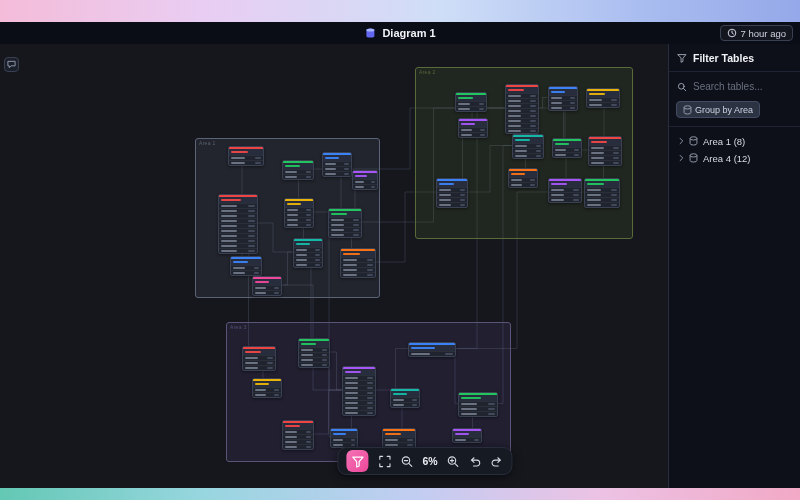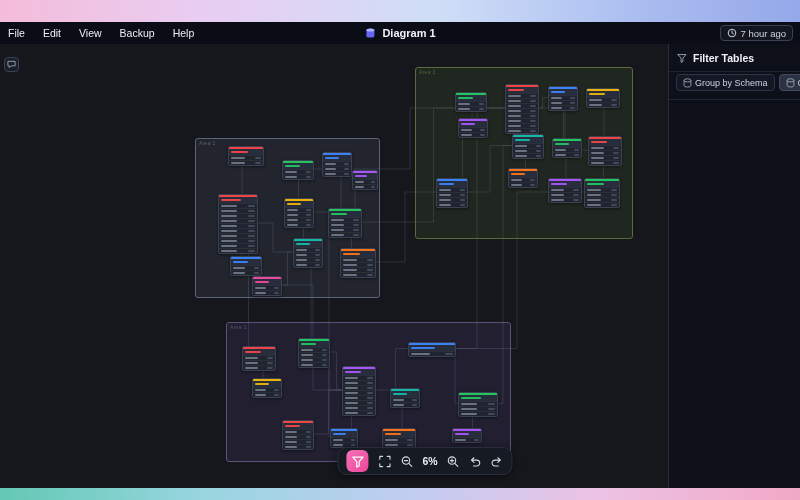--- a/index.html
+++ b/index.html
@@ -116,27 +116,20 @@
   .tree-row.selected { border-color: #475063; }
   .tree-row svg.chev { stroke: #8a93a5; fill: none; stroke-width: 1.2; flex: none; }
   .tree-row svg.dbi { stroke: #aab3c2; fill: none; stroke-width: .9; flex: none; }
 </style>
 </head>
 <body>
 
 <div class="top-strip"></div>
 
 <header class="menubar">
-  <nav class="menu-items">
-      <span class="menu-item">File</span>
-      <span class="menu-item">Edit</span>
-      <span class="menu-item">View</span>
-      <span class="menu-item">Backup</span>
-      <span class="menu-item">Help</span>
-    </nav>
   <div class="title-group">
     <svg width="12" height="12" viewBox="0 0 12 12">
       <path d="M2 3 a4 1.6 0 0 1 8 0 v6 a4 1.6 0 0 1 -8 0 z" fill="#6366f1"></path>
       <ellipse cx="6" cy="3" rx="4" ry="1.6" fill="#a5b4fc"></ellipse>
     </svg>
     <span class="title">Diagram 1</span>
   </div>
   <div class="saved-badge">
     <svg width="10" height="10" viewBox="0 0 10 10">
       <circle cx="5" cy="5" r="3.8" fill="none" stroke="#cdd3de" stroke-width="1"></circle>
@@ -890,33 +883,53 @@
     </div>
   </main>
 
 <aside class="sidebar">
   <div class="sb-header">
     <svg width="10" height="10" viewBox="0 0 14 14">
       <path d="M1.5 2.2 h11 l-4.2 5 v4.6 l-2.6 1.2 v-5.8 z"></path>
     </svg>
     <span>Filter Tables</span>
   </div>
+  <div class="sb-search">
+    <svg width="10" height="10" viewBox="0 0 14 14">
+      <circle cx="6" cy="6" r="4"></circle>
+        <path d="M9 9 L12.3 12.3"></path>
+    </svg>
+    <input type="text" placeholder="Search tables..." style="">
+  </div>
   <div class="sb-toggles">
-    <button class="toggle">
-      <svg width="9" height="10" viewBox="0 0 10 11">
-        <ellipse cx="5" cy="2.6" rx="3.8" ry="1.8"></ellipse>
-          <path d="M1.2 2.6 v5.6 a3.8 1.8 0 0 0 7.6 0 v-5.6"></path>
-      </svg>
-      <span>Group by Schema</span>
-    </button>
     <button class="toggle active">
       <svg width="9" height="10" viewBox="0 0 10 11">
         <ellipse cx="5" cy="2.6" rx="3.8" ry="1.8"></ellipse>
           <path d="M1.2 2.6 v5.6 a3.8 1.8 0 0 0 7.6 0 v-5.6"></path>
       </svg>
       <span>Group by Area</span>
     </button>
   </div>
   <div class="sb-tree" id="tree">
+      <div class="tree-row">
+        <svg class="chev" width="5" height="8" viewBox="0 0 6 9">
+          <polyline points="1,1 4.5,4.5 1,8"></polyline>
+        </svg>
+        <svg class="dbi" width="9" height="10" viewBox="0 0 10 11">
+          <ellipse cx="5" cy="2.6" rx="3.8" ry="1.8"></ellipse>
+          <path d="M1.2 2.6 v5.6 a3.8 1.8 0 0 0 7.6 0 v-5.6"></path>
+        </svg>
+        <span class="tr-label">Area 1 (8)</span>
+      </div>
+      <div class="tree-row">
+        <svg class="chev" width="5" height="8" viewBox="0 0 6 9">
+          <polyline points="1,1 4.5,4.5 1,8"></polyline>
+        </svg>
+        <svg class="dbi" width="9" height="10" viewBox="0 0 10 11">
+          <ellipse cx="5" cy="2.6" rx="3.8" ry="1.8"></ellipse>
+          <path d="M1.2 2.6 v5.6 a3.8 1.8 0 0 0 7.6 0 v-5.6"></path>
+        </svg>
+        <span class="tr-label">Area 4 (12)</span>
+      </div>
     </div>
 </aside>
 
 <div class="bottom-strip"></div>
 
 </body></html>

